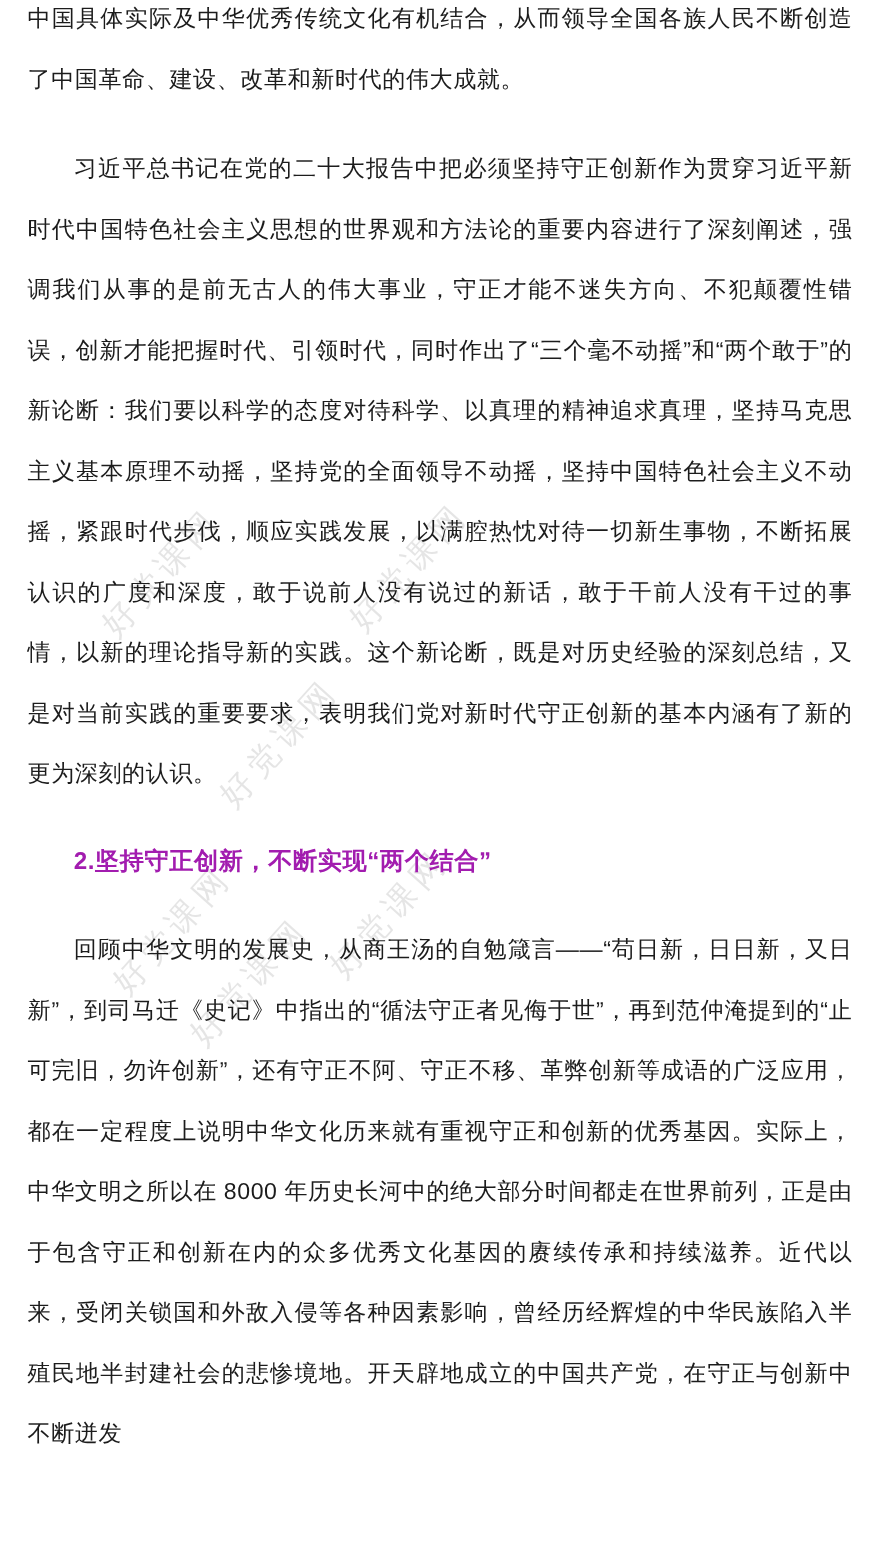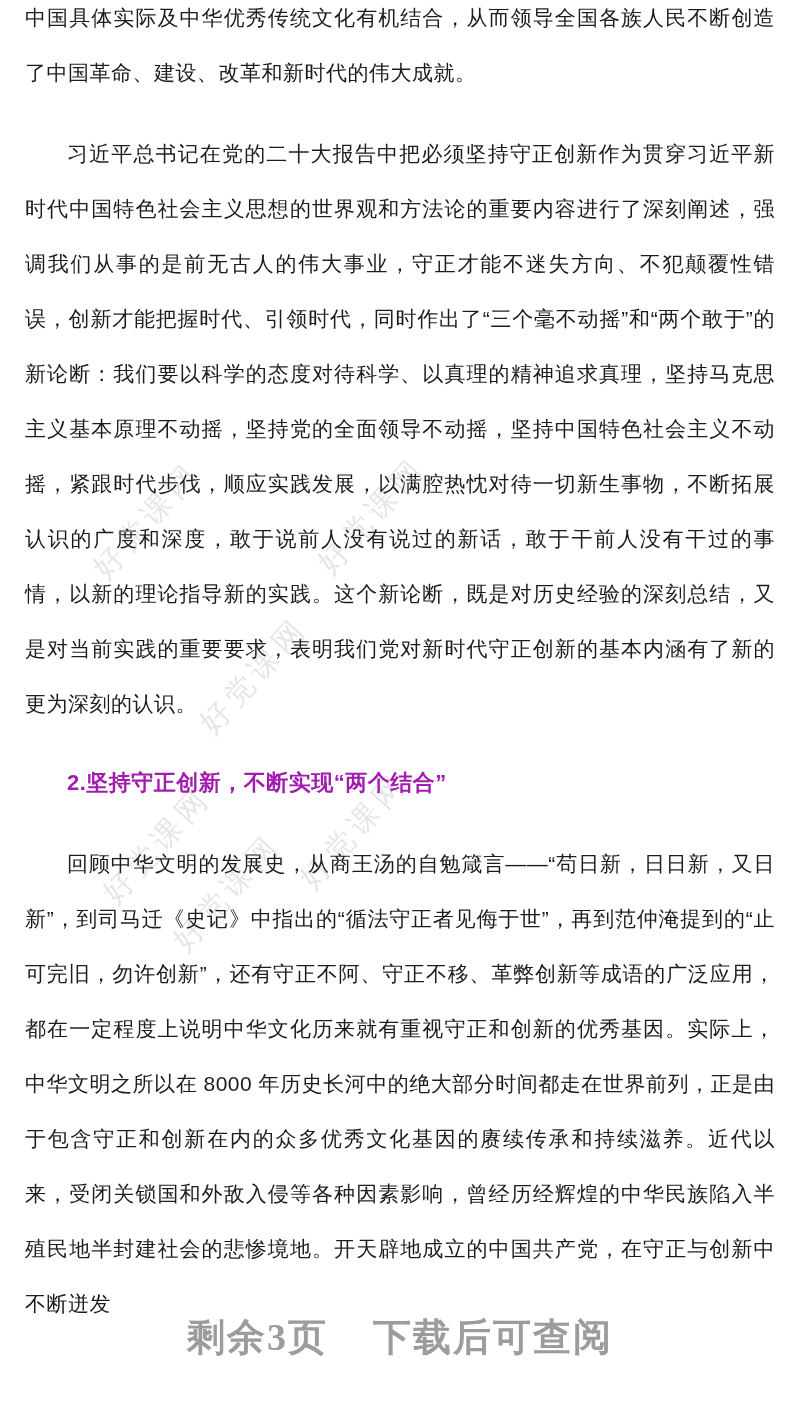--- a/index.html
+++ b/index.html
@@ -91,17 +91,14 @@
     <span class="wm wm6">好党课网</span>
   </div>
 
   <div class="content">
     <p class="body">中国具体实际及中华优秀传统文化有机结合，从而领导全国各族人民不断创造了中国革命、建设、改革和新时代的伟大成就。</p>
     <p class="body indent para-gap">习近平总书记在党的二十大报告中把必须坚持守正创新作为贯穿习近平新时代中国特色社会主义思想的世界观和方法论的重要内容进行了深刻阐述，强调我们从事的是前无古人的伟大事业，守正才能不迷失方向、不犯颠覆性错误，创新才能把握时代、引领时代，同时作出了“三个毫不动摇”和“两个敢于”的新论断：我们要以科学的态度对待科学、以真理的精神追求真理，坚持马克思主义基本原理不动摇，坚持党的全面领导不动摇，坚持中国特色社会主义不动摇，紧跟时代步伐，顺应实践发展，以满腔热忱对待一切新生事物，不断拓展认识的广度和深度，敢于说前人没有说过的新话，敢于干前人没有干过的事情，以新的理论指导新的实践。这个新论断，既是对历史经验的深刻总结，又是对当前实践的重要要求，表明我们党对新时代守正创新的基本内涵有了新的更为深刻的认识。</p>
     <h2 class="heading">2.坚持守正创新，不断实现“两个结合”</h2>
     <p class="body indent para-gap">回顾中华文明的发展史，从商王汤的自勉箴言——“苟日新，日日新，又日新”，到司马迁《史记》中指出的“循法守正者见侮于世”，再到范仲淹提到的“止可完旧，勿许创新”，还有守正不阿、守正不移、革弊创新等成语的广泛应用，都在一定程度上说明中华文化历来就有重视守正和创新的优秀基因。实际上，中华文明之所以在 8000 年历史长河中的绝大部分时间都走在世界前列，正是由于包含守正和创新在内的众多优秀文化基因的赓续传承和持续滋养。近代以来，受闭关锁国和外敌入侵等各种因素影响，曾经历经辉煌的中华民族陷入半殖民地半封建社会的悲惨境地。开天辟地成立的中国共产党，在守正与创新中不断迸发</p>
   </div>
 
-  <div class="footer-note">
-    <span>剩余3页</span><span class="footer-gap"></span><span>下载后可查阅</span>
-  </div>
 
 </div>
 
 </body></html>

